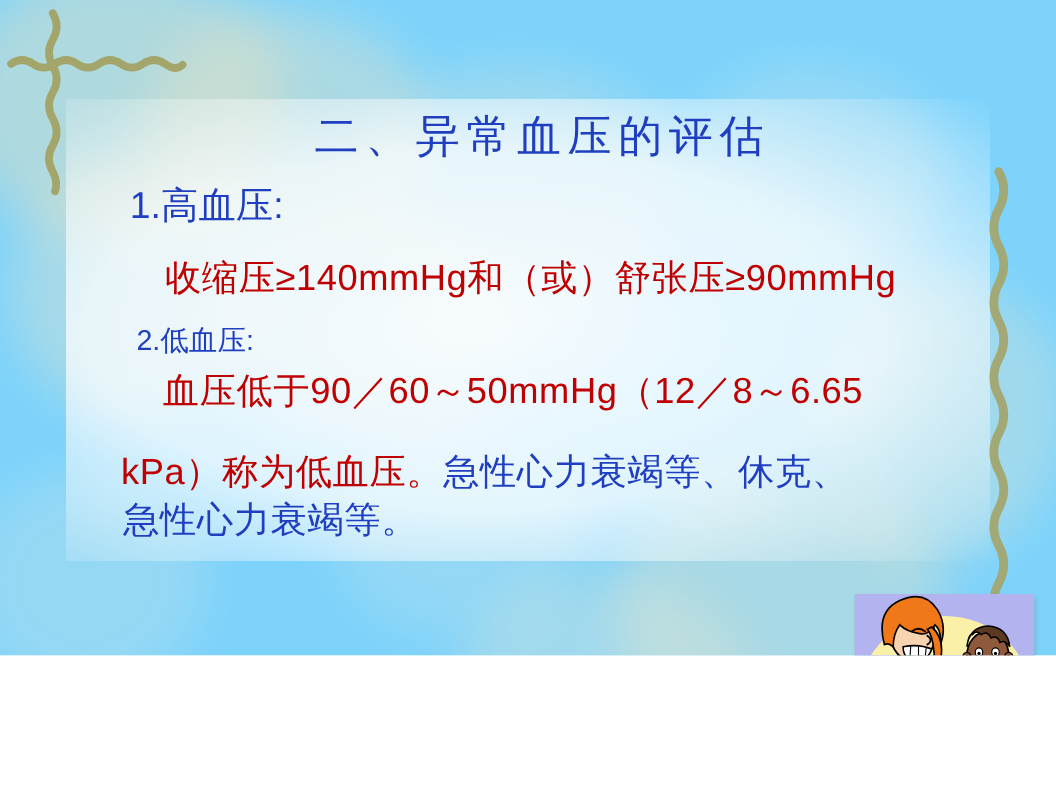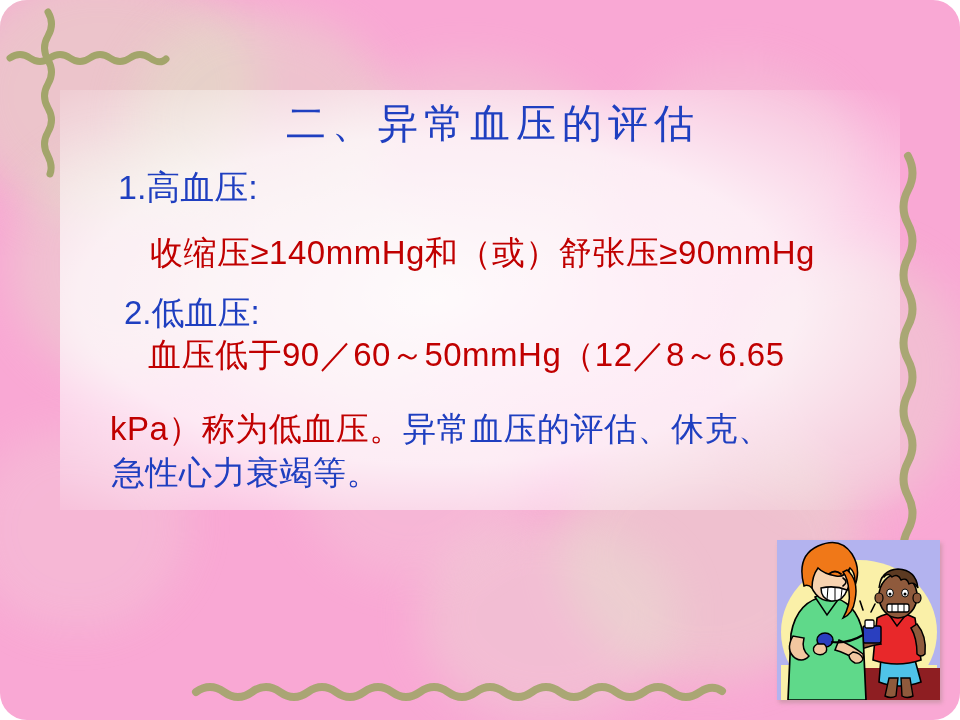--- a/index.html
+++ b/index.html
@@ -4,25 +4,24 @@
 <title>异常血压的评估</title>
 <style>
   html, body {
     margin: 0;
     padding: 0;
     background: #ffffff;
   }
   #slide {
     position: relative;
     width: 960px;
-    height: 720px;
+    height: 596px;
     overflow: hidden;
-    background: #f9a8d4;
+    background: #7dd3fc;
     font-family: "Liberation Serif", "DejaVu Serif", serif;
-    border-radius: 27px;
     -webkit-font-smoothing: antialiased;
   }
 
   
   .bg-wash {
     position: absolute;
     inset: 0;
     pointer-events: none;
   }
   .blob {
@@ -78,21 +77,21 @@
     position: absolute;
     white-space: nowrap;
     line-height: 1;
     font-family: Liberation Sans, sans-serif;
   }
   .blue { color: #1f3fc0; }
   .red  { color: #c00000; }
 
   .l-h1   { left: 118px; top: 170px; font-size: 34px; }
   .l-b1   { left: 150px; top: 236px; font-size: 33px; letter-spacing: .5px; }
-  .l-h2   { left: 124px; top: 296px; font-size: 33px; }
+  .l-h2   { left: 124px; top: 296px; font-size: 26px; }
   .l-b2   { left: 148px; top: 338px; font-size: 33px; letter-spacing: .5px; }
   .l-b3   { left: 110px; top: 412px; font-size: 33px; letter-spacing: .5px; }
   .l-b4   { left: 112px; top: 456px; font-size: 33px; letter-spacing: .5px; text-align: center; }
 
   
   .clipart {
     position: absolute;
     left: 777px; top: 540px;
     width: 163px; height: 160px;
     background: #b3b3ef;
@@ -151,21 +150,21 @@
   </div>
 
   <div class="title">二、异常血压的评估</div>
 
   <div class="line blue l-h1">1.高血压:</div>
   <div class="line red  l-b1">收缩压≥140mmHg和（或）舒张压≥90mmHg</div>
   <div class="line blue l-h2">2.低血压:</div>
   <div class="line red  l-b2">血压低于90／60～50mmHg（12／8～6.65</div>
 
   <div class="line l-b3">
-    <span class="red">kPa）称为低血压。</span><span class="blue">异常血压的评估、休克、</span>
+    <span class="red">kPa）称为低血压。</span><span class="blue">急性心力衰竭等、休克、</span>
   </div>
   <div class="line blue l-b4">急性心力衰竭等。</div>
 
   <div class="clipart">
     <div class="clip-inner">
       <svg width="163" height="160" viewBox="0 0 163 160" aria-hidden="true">
 
         <rect x="0" y="0" width="163" height="160" fill="#B3B3EF"></rect>
 
         <ellipse cx="82" cy="92" rx="78" ry="72" fill="#FAF0A8"></ellipse>

